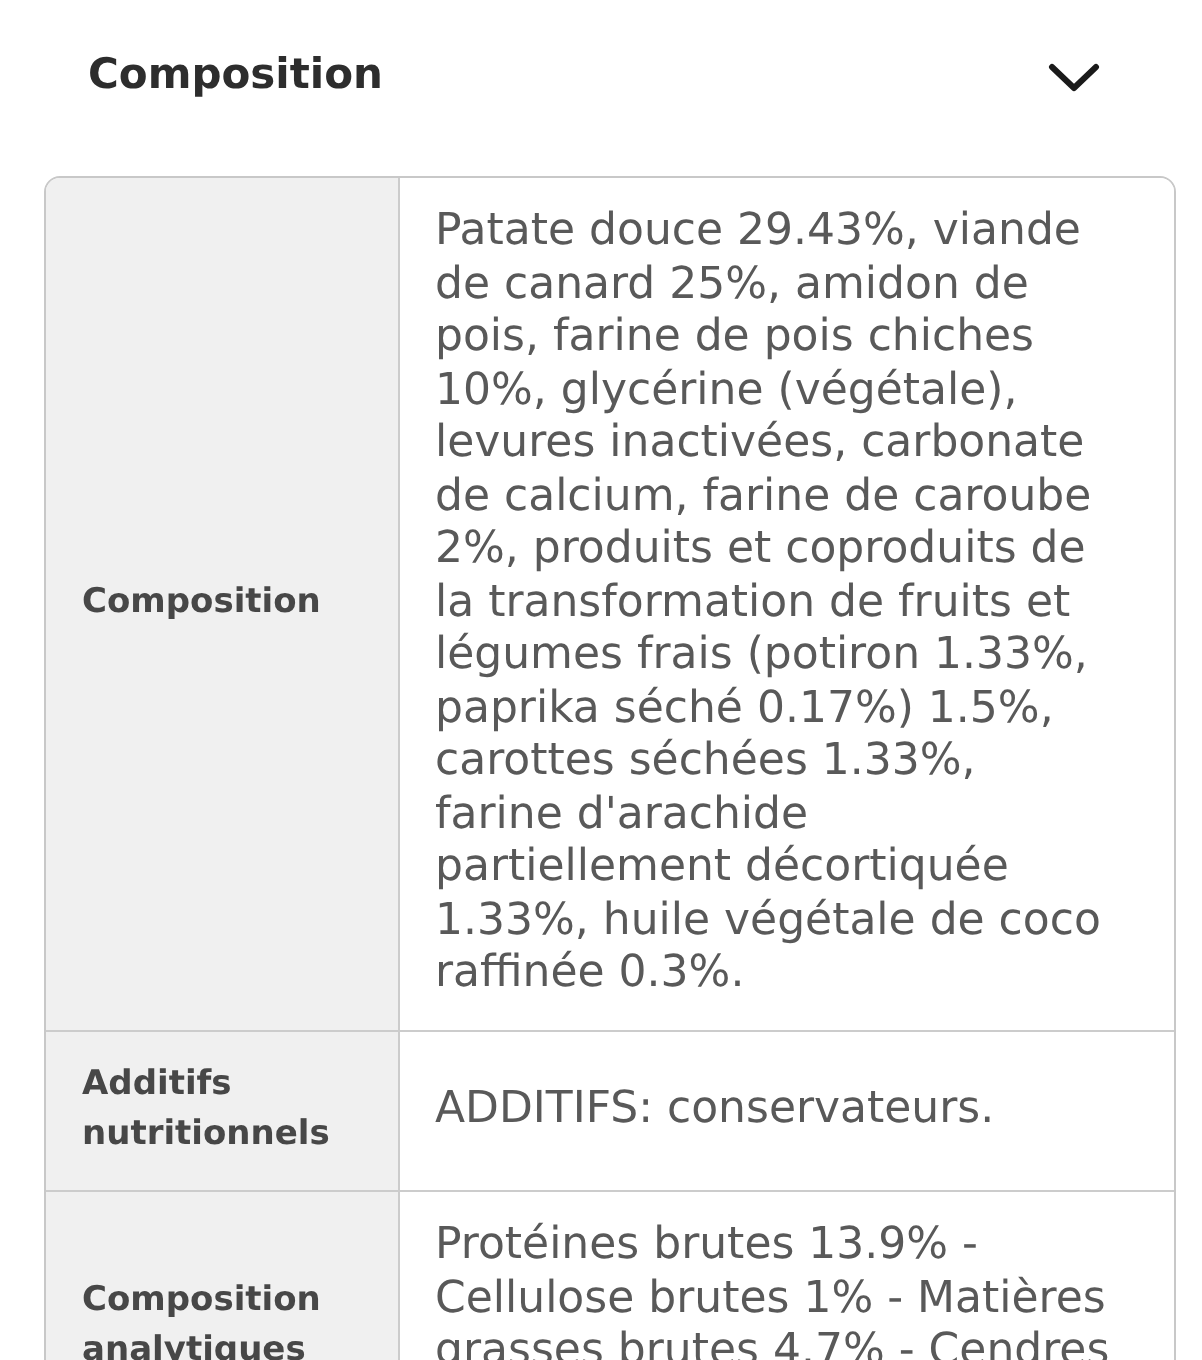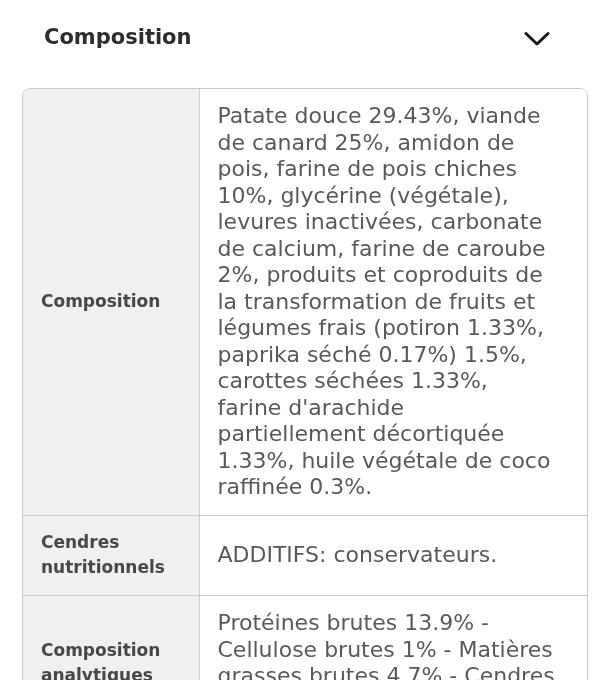--- a/index.html
+++ b/index.html
@@ -88,21 +88,21 @@
       <colgroup>
           <col class="c1">
           <col class="c2">
         </colgroup>
       <tbody>
           <tr class="row-composition">
         <th>Composition</th>
         <td>Patate douce 29.43%, viande de canard 25%, amidon de pois, farine de pois chiches 10%, glycérine (végétale), levures inactivées, carbonate de calcium, farine de caroube 2%, produits et coproduits de la transformation de fruits et légumes frais (potiron 1.33%, paprika séché 0.17%) 1.5%, carottes séchées 1.33%, farine d'arachide partiellement décortiquée 1.33%, huile végétale de coco raffinée 0.3%.</td>
       </tr>
       <tr class="row-additifs">
-        <th>Cendres nutritionnels</th>
+        <th>Additifs nutritionnels</th>
         <td>ADDITIFS: conservateurs.</td>
       </tr>
       <tr class="row-constituants">
         <th>Composition analytiques</th>
         <td>Protéines brutes 13.9% - Cellulose brutes 1% - Matières grasses brutes 4.7% - Cendres brutes 4.2% - Humidité 13%</td>
       </tr>
     </tbody>
       </table>
   </div>
 

